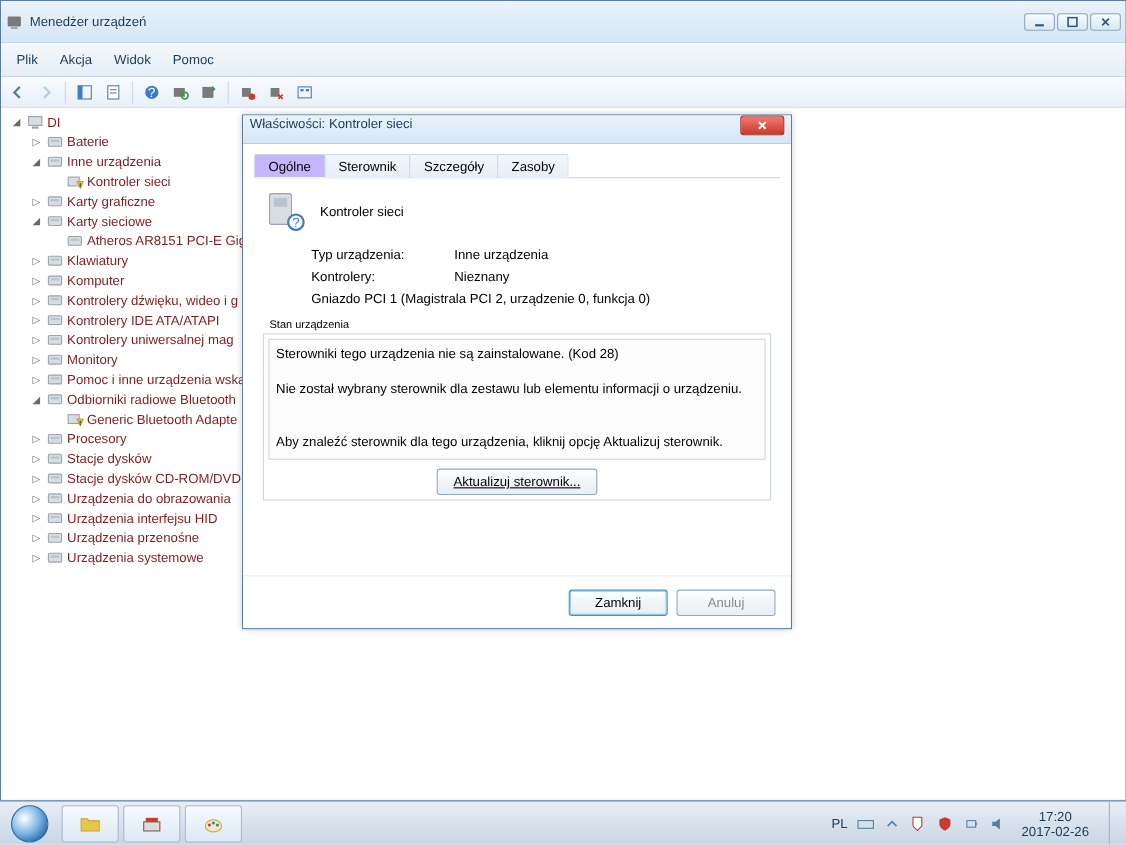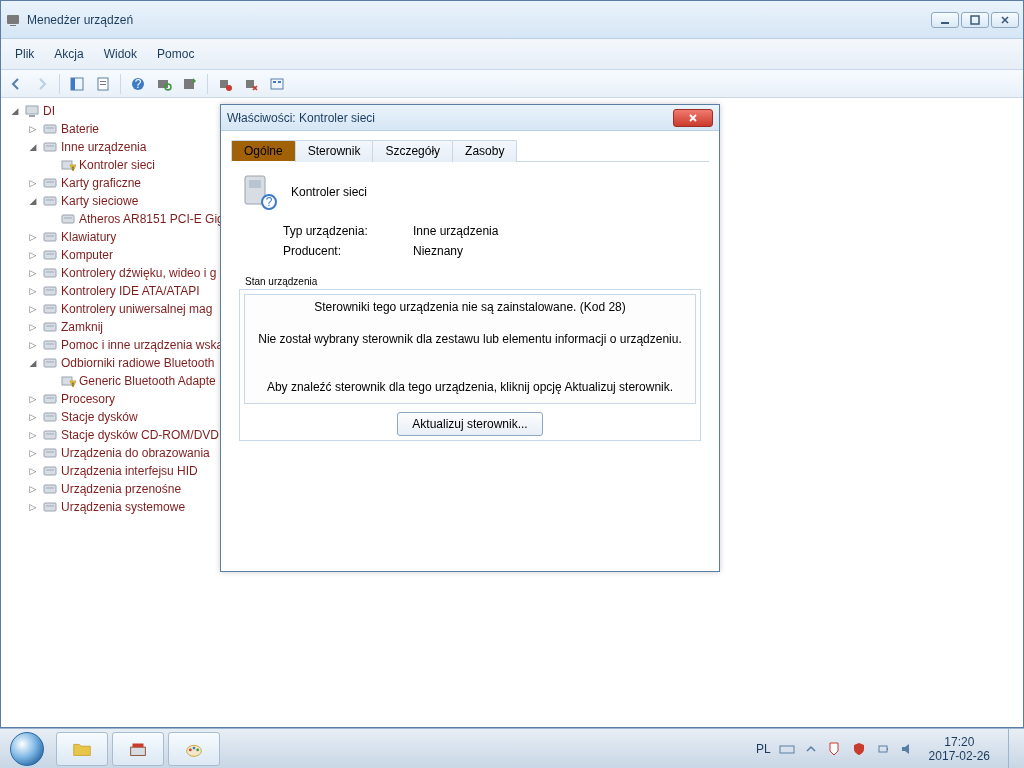--- a/index.html
+++ b/index.html
@@ -27,39 +27,39 @@
 .tree ul { list-style: none; padding-left: 18px; }
 .tree > ul { padding-left: 4px; }
 .tree li { position: relative; line-height: 18px; white-space: nowrap; }
 .tree .node { display: flex; align-items: center; gap: 3px; padding: 0 2px; }
 .tree .expander { width: 12px; height: 12px; display: inline-flex; align-items: center; justify-content: center; color: #6a6a6a; font-size: 9px; cursor: default; }
 .tree .ticon { width: 16px; height: 16px; display: inline-flex; align-items: center; justify-content: center; }
 .tree .label { color: #7f1d1d; }
 
 
 .dialog { position: absolute; left: 220px; top: 104px; width: 500px; height: 468px; background: #fff; border: 1px solid #5a7ea3; box-shadow: 0 0 6px rgba(0,0,0,.2); display: flex; flex-direction: column; }
-.dialog .dlg-title { height: 26px; background: linear-gradient(#eaf3fb,#d6e6f5); border-bottom: 1px solid #b8cfe5; display: flex; align-items: center; padding: 0 6px; color: #1a3b5d; }
+.dialog .dlg-title { height: 26px; background: linear-gradient(#eaf3fb,#d6e6f5); border-bottom: 1px solid #b8cfe5; display: flex; align-items: flex-start; padding: 0 6px; color: #1a3b5d; }
 .dialog .dlg-title .t { flex: 1; font-size: 12px; }
 .dialog .dlg-close { width: 40px; height: 18px; border-radius: 3px; background: linear-gradient(#f07a6e,#c93b2d); border: 1px solid #9e2e22; color: #fff; display: flex; align-items: center; justify-content: center; font-weight: bold; font-size: 11px; cursor: default; }
 .dialog .dlg-body { flex: 1; padding: 8px 10px 0 10px; background: #fff; display: flex; flex-direction: column; }
 .tabs { display: flex; border-bottom: 1px solid #c9d8e8; }
 .tab { padding: 3px 12px; border: 1px solid #c9d8e8; border-bottom: none; background: linear-gradient(#f2f7fc,#e6eef7); margin-right: -1px; position: relative; top: 1px; border-radius: 2px 2px 0 0; cursor: default; }
-.tab.active { background: #a16207; top: 1px; border-bottom: 1px solid #fff; }
+.tab.active { background: #c4b5fd; top: 1px; border-bottom: 1px solid #fff; }
 .tab-content { flex: 1; padding: 10px 8px 4px 8px; }
 .dev-header { display: flex; align-items: center; gap: 12px; margin-bottom: 12px; }
 .dev-icon { width: 40px; height: 40px; display: flex; align-items: center; justify-content: center; }
 .dev-fields { margin-left: 44px; }
 .dev-fields .row { display: flex; margin: 6px 0; }
 .dev-fields .lbl { width: 130px; }
 .dev-fields .val { flex: 1; }
 .groupbox { margin-top: 12px; }
 .groupbox .gb-title { font-size: 10px; margin-bottom: 2px; padding-left: 6px; }
 .groupbox .gb-body { border: 1px solid #c9d8e8; padding: 4px; position: relative; }
-.status-box { width: 100%; height: 110px; border: 1px solid #c9d8e8; background: #fdfdfd; padding: 4px 6px; overflow-y: scroll; font-size: 12px; line-height: 16px; text-align: center; }
-.update-btn-wrap { display: flex; justify-content: center; margin-top: 8px; }
+.status-box { width: 100%; height: 110px; border: 1px solid #c9d8e8; background: #fdfdfd; padding: 4px 6px; overflow-y: scroll; font-size: 12px; line-height: 16px; }
+.update-btn-wrap { display: flex; justify-content: center; margin-top: 8px; text-decoration: underline; }
 .btn { min-width: 90px; padding: 4px 14px; border: 1px solid #8fa8c2; border-radius: 3px; background: linear-gradient(#fdfefe,#e7eef6); cursor: default; font-size: 12px; }
 .btn.primary { border-color: #3d92d1; box-shadow: 0 0 0 1px #8ec7ef inset; }
 .btn.disabled { color: #8a8a8a; }
 .dlg-footer { height: 48px; display: flex; align-items: center; justify-content: flex-end; gap: 8px; padding: 0 14px; border-top: 1px solid #e6eef7; }
 
 
 .taskbar { position: absolute; left: 0; bottom: 0; width: 1024px; height: 40px; background: linear-gradient(#e8eef5, #c8d6e5); border-top: 1px solid #9db5cc; display: flex; align-items: center; }
 .start-orb { width: 54px; height: 40px; display: flex; align-items: center; justify-content: center; }
 .start-orb .orb { width: 34px; height: 34px; border-radius: 50%; background: radial-gradient(circle at 35% 35%, #fff, #7fb8e6 45%, #2b6aa5 80%); border: 1px solid #2b6aa5; position: relative; }
 .task-btn { width: 52px; height: 34px; margin: 0 2px; border: 1px solid #a8bdd2; border-radius: 3px; background: linear-gradient(#f6fbff,#dce8f3); display: flex; align-items: center; justify-content: center; }
@@ -333,21 +333,21 @@
                 </li>
                 <li>
                   <div class="node">
                     <span class="expander">▷</span>
                     <span class="ticon">
                       <svg viewBox="0 0 16 16">
                         <rect x="2" y="4" width="12" height="8" rx="1" fill="#d8dde3" stroke="#9aa4b0"></rect>
                         <rect x="4" y="6" width="8" height="2" fill="#b8c4d0"></rect>
                       </svg>
                     </span>
-                    <span class="label">Zamknij</span>
+                    <span class="label">Monitory</span>
                   </div>
                 </li>
                 <li>
                   <div class="node">
                     <span class="expander">▷</span>
                     <span class="ticon">
                       <svg viewBox="0 0 16 16">
                         <rect x="2" y="4" width="12" height="8" rx="1" fill="#d8dde3" stroke="#9aa4b0"></rect>
                         <rect x="4" y="6" width="8" height="2" fill="#b8c4d0"></rect>
                       </svg>
@@ -501,37 +501,42 @@
               </svg>
         </span>
         <span>Kontroler sieci</span>
       </div>
       <div class="dev-fields">
         <div class="row">
               <span class="lbl">Typ urządzenia:</span>
               <span class="val">Inne urządzenia</span>
             </div>
         <div class="row">
-              <span class="lbl">Producent:</span>
+              <span class="lbl">Kontrolery:</span>
               <span class="val">Nieznany</span>
             </div>
         <div class="row">
+              <span class="val">Gniazdo PCI 1 (Magistrala PCI 2, urządzenie 0, funkcja 0)</span>
             </div>
       </div>
       <div class="groupbox">
         <div class="gb-title">Stan urządzenia</div>
         <div class="gb-body">
           <div class="status-box" id="status-box"><div>Sterowniki tego urządzenia nie są zainstalowane. (Kod 28)</div><br><div>Nie został wybrany sterownik dla zestawu lub elementu informacji o urządzeniu.</div><br><br><div>Aby znaleźć sterownik dla tego urządzenia, kliknij opcję Aktualizuj sterownik.</div></div>
           <div class="update-btn-wrap">
             <button class="btn">Aktualizuj sterownik...</button>
           </div>
         </div>
       </div>
     </div>
   </div>
+  <div class="dlg-footer">
+    <button class="btn primary">Zamknij</button>
+    <button class="btn disabled">Anuluj</button>
+  </div>
 </div>
 
 <div class="taskbar">
   <div class="start-orb">
         <div class="orb"></div>
       </div>
   <div class="task-btn">
     <svg viewBox="0 0 24 24">
           <path d="M3 7 L9 7 L11 9 L21 9 L21 19 L3 19 Z" class="ic-yellow" stroke="#c9a432"></path>
         </svg>

